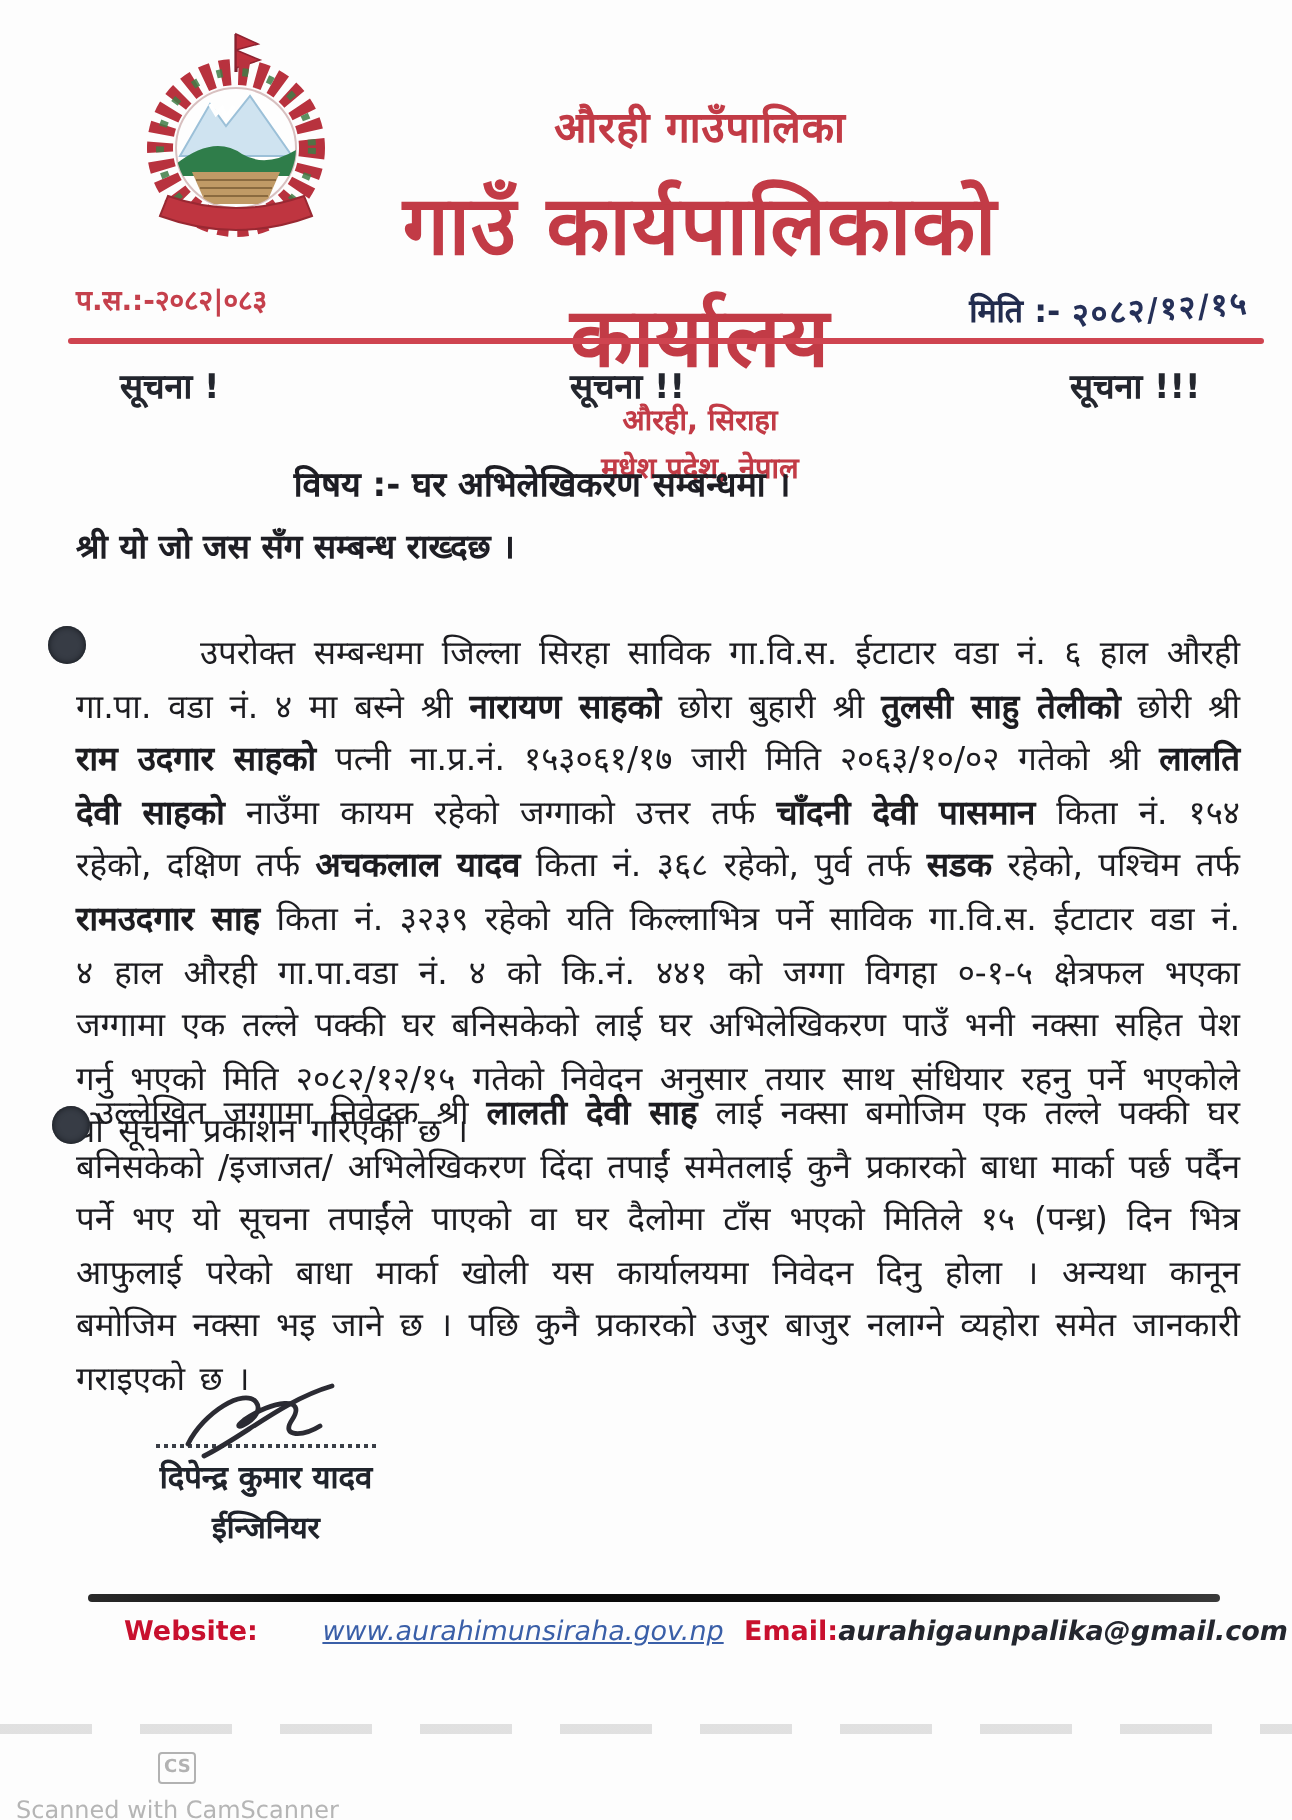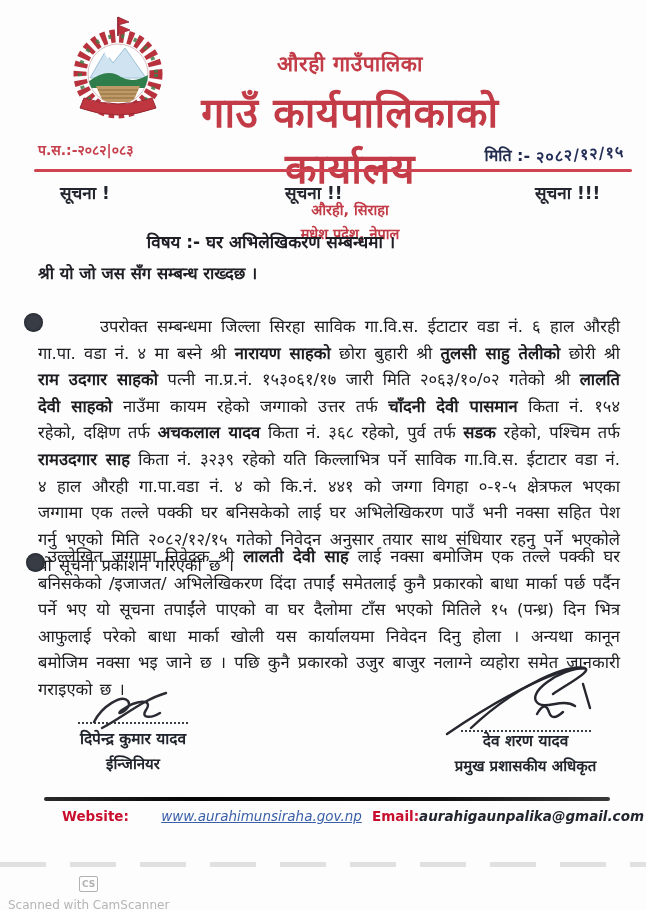--- a/index.html
+++ b/index.html
@@ -121,33 +121,20 @@
       <g fill="none" stroke="#2b2b33" stroke-width="2.4" stroke-linecap="round">
         <path d="M8 34 C 16 18, 36 6, 42 13 C 48 21, 26 30, 36 22 C 50 12, 68 10, 60 22 C 54 31, 66 30, 74 25"></path>
         <path d="M16 40 C 36 30, 56 12, 80 5"></path>
       </g>
     </svg>
     <div class="dotline dl-left"></div>
     <div class="sig-name">दिपेन्द्र कुमार यादव</div>
     <div class="sig-title">ईन्जिनियर</div>
   </div>
 
-  <div class="abs sig-block sig-right">
-    <svg class="sig-scribble" width="170" height="78" viewBox="0 0 170 78">
-      <g fill="none" stroke="#26262e" stroke-width="2.4" stroke-linecap="round">
-        <path d="M6 74 C 50 44, 112 8, 142 8 C 154 9, 130 22, 112 34"></path>
-        <path d="M30 68 C 70 30, 122 4, 144 8 C 120 8, 82 34, 98 44 C 106 49, 122 38, 134 46"></path>
-        <path d="M96 54 q 8 -14 12 -2 q 3 10 14 0"></path>
-        <path d="M142 24 l 7 24"></path>
-      </g>
-    </svg>
-    <div class="dotline dl-right"></div>
-    <div class="sig-name">देव शरण यादव</div>
-    <div class="sig-title">प्रमुख प्रशासकीय अधिकृत</div>
-  </div>
 
   <div class="abs footline"></div>
   <div class="abs foot-row">
     <span class="site">
       <span class="flabel">Website:</span>
       <span class="site-url">www.aurahimunsiraha.gov.np</span>
     </span>
     <span class="mail">
       <span class="flabel">Email:</span><span class="mail-val">aurahigaunpalika@gmail.com</span>
     </span>

